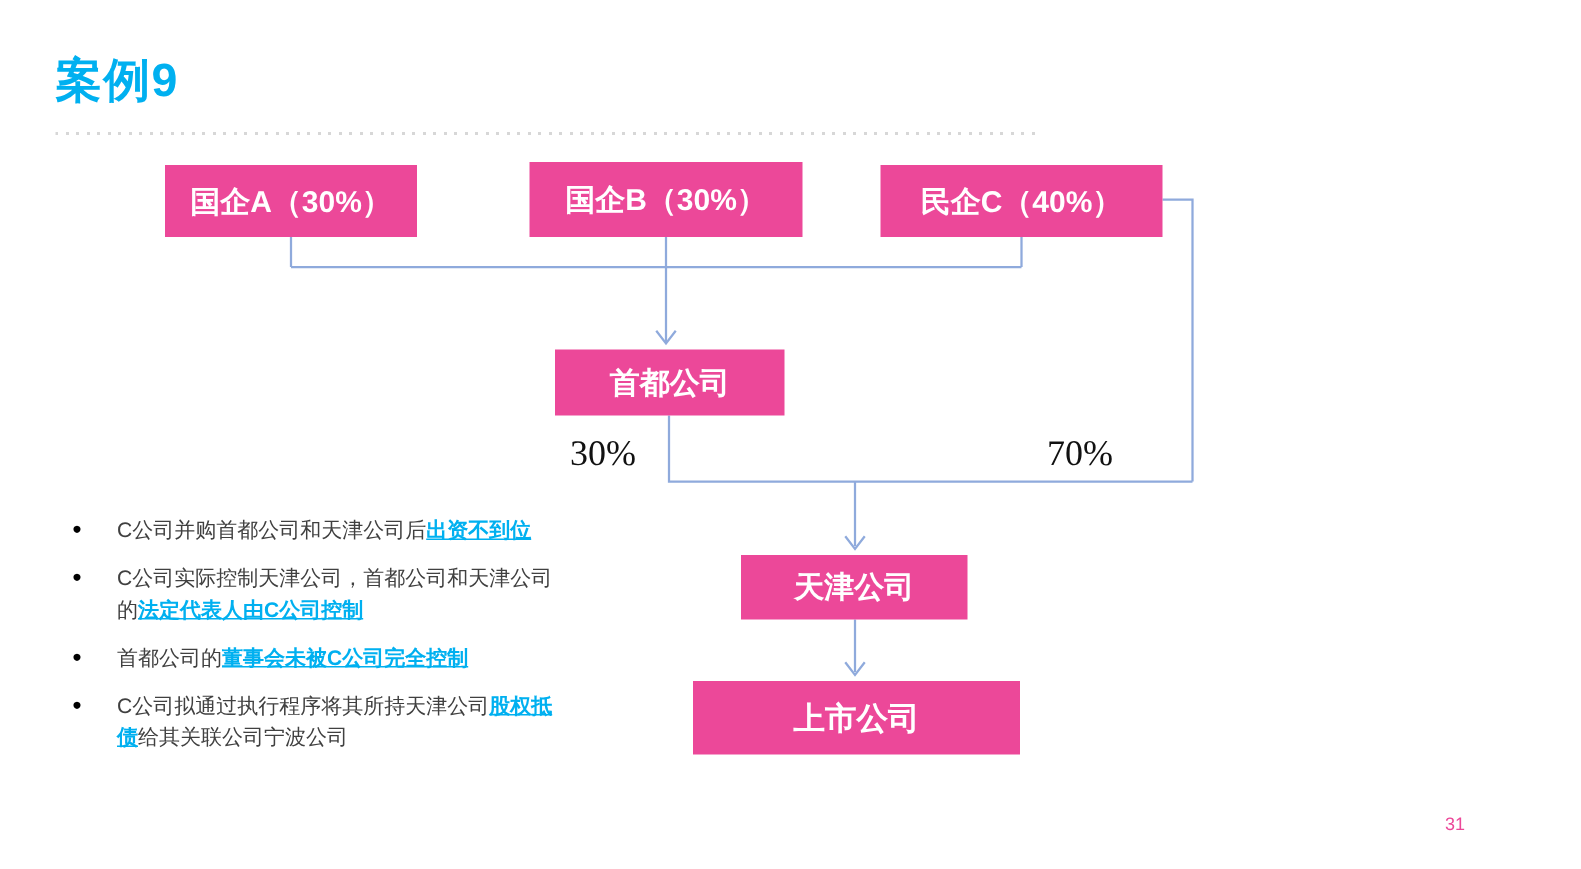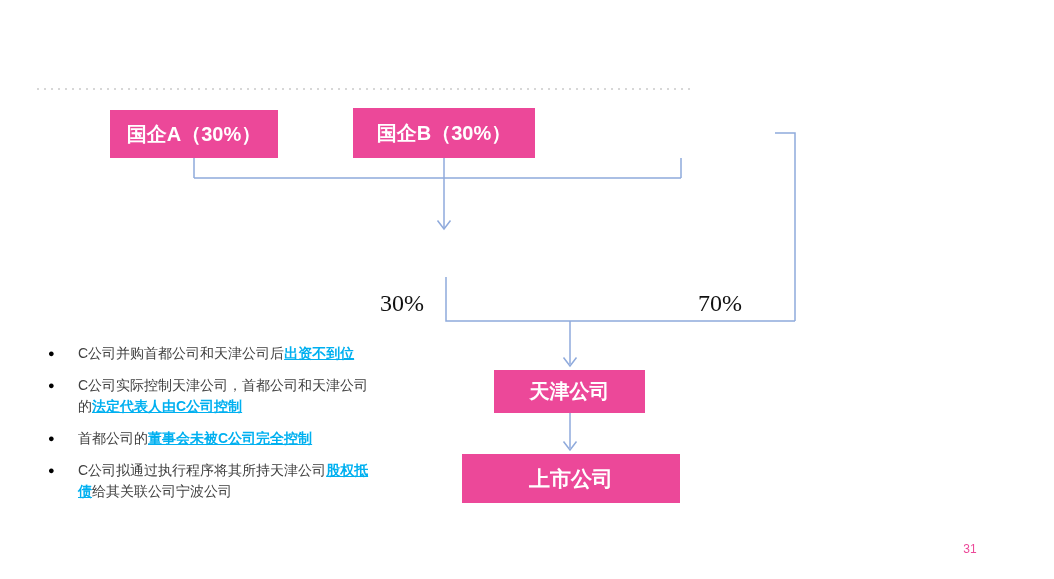--- a/index.html
+++ b/index.html
@@ -45,20 +45,21 @@
   .page-number {
     position:absolute; left:958px; top:542px; width:24px; text-align:center;
     font-size:12px; color:#ec4899;
   }
 </style>
 </head>
 <body>
 
 <div class="slide">
 
+  <div class="slide-title">案例9</div>
   <div class="title-divider"></div>
 
   <svg class="connectors" viewBox="0 0 1054 579" fill="none" stroke="#8FAADC" stroke-width="1.5">
 
     <path d="M194,158 V178 M681,158 V178 M194,178 H681"></path>
 
     <path d="M444,158 V228"></path>
     <path d="M437.5,220.5 L444,229 L450.5,220.5"></path>
 
     <path d="M775,133 H795 V321"></path>
@@ -67,20 +68,22 @@
 
     <path d="M570,321 V364"></path>
     <path d="M563.5,357.5 L570,366 L576.5,357.5"></path>
 
     <path d="M570,413 V448"></path>
     <path d="M563.5,441.5 L570,450 L576.5,441.5"></path>
   </svg>
 
   <div class="node node-soe-a">国企A（30%）</div>
   <div class="node node-soe-b">国企B（30%）</div>
+  <div class="node node-priv-c">民企C（40%）</div>
+  <div class="node node-capital">首都公司</div>
   <div class="node node-tianjin">天津公司</div>
   <div class="node node-listed">上市公司</div>
 
   <div class="pct pct-left">30%</div>
   <div class="pct pct-right">70%</div>
 
   <div class="bullet-list">
     <div class="bullet-item">
       <span class="bullet-marker">●</span>
       <span class="bullet-text"><span>C公司并购首都公司和天津公司后</span><span class="hl">出资不到位</span></span>

